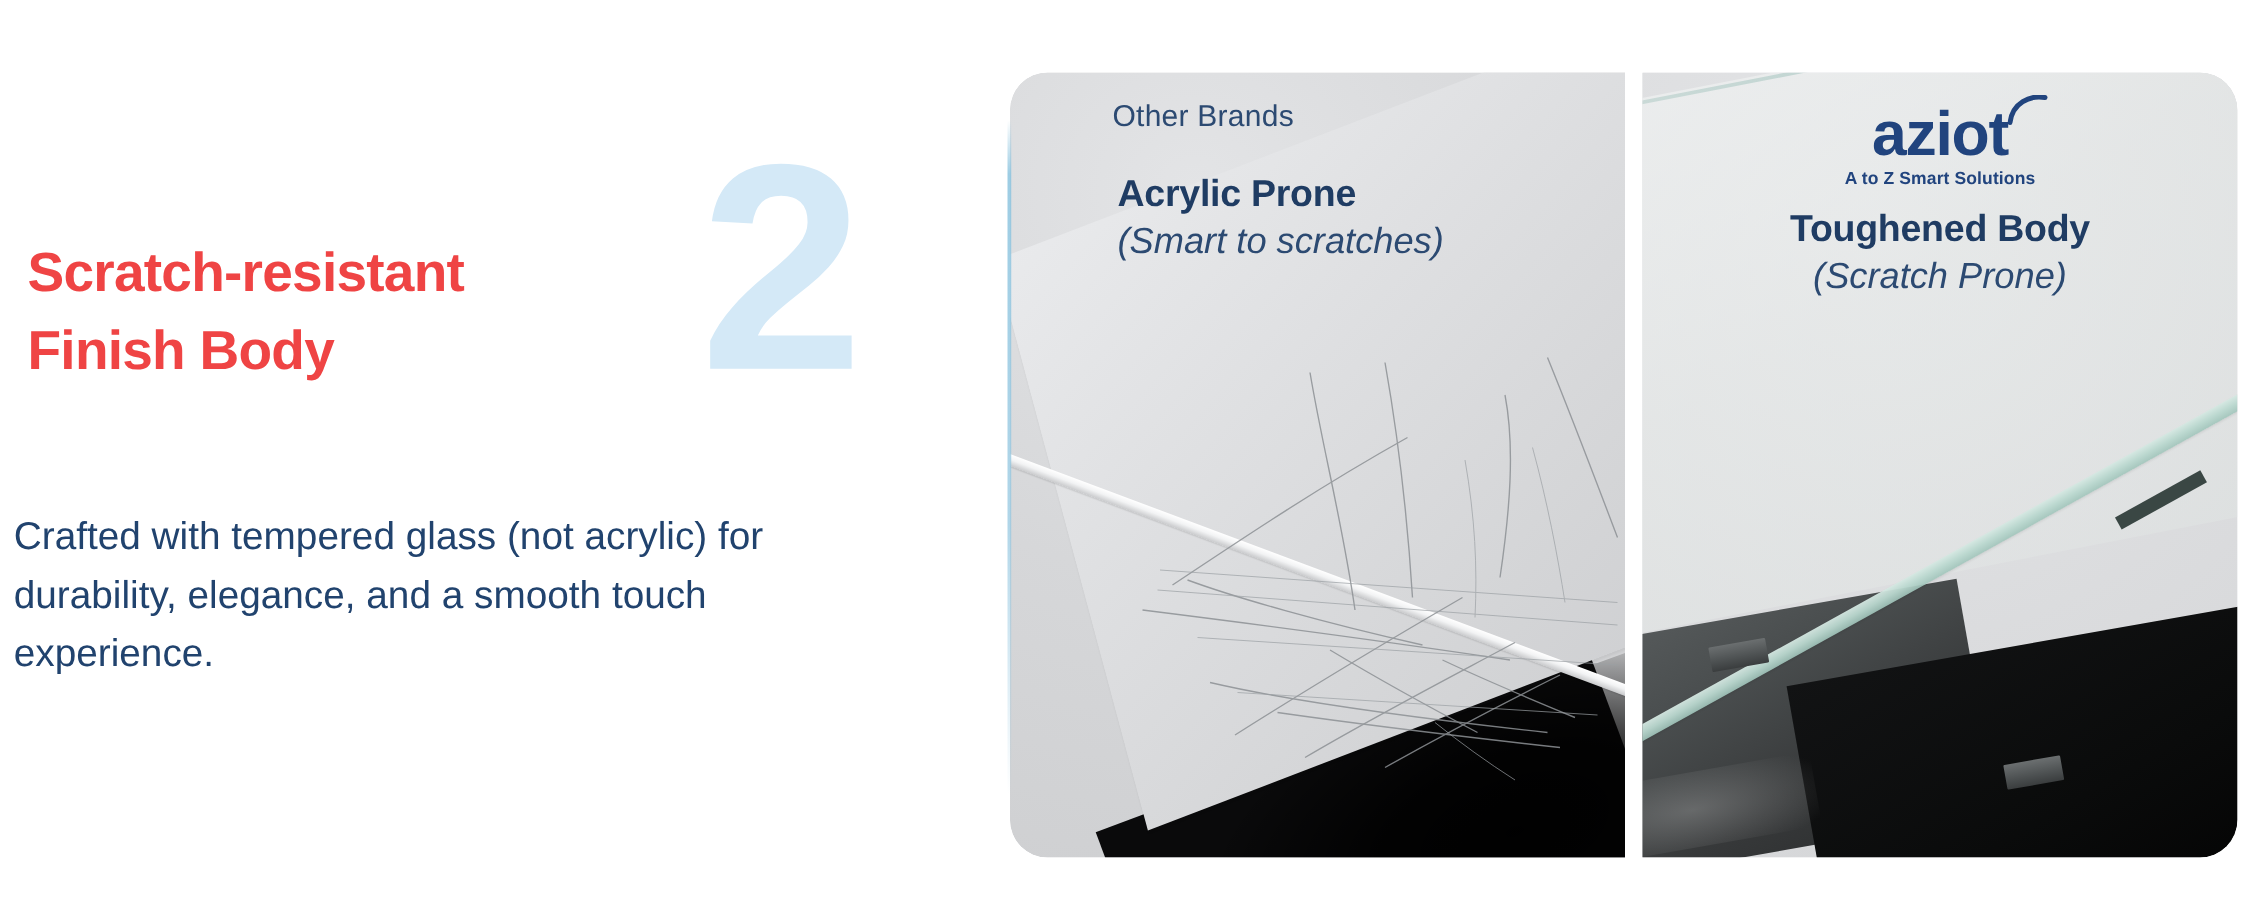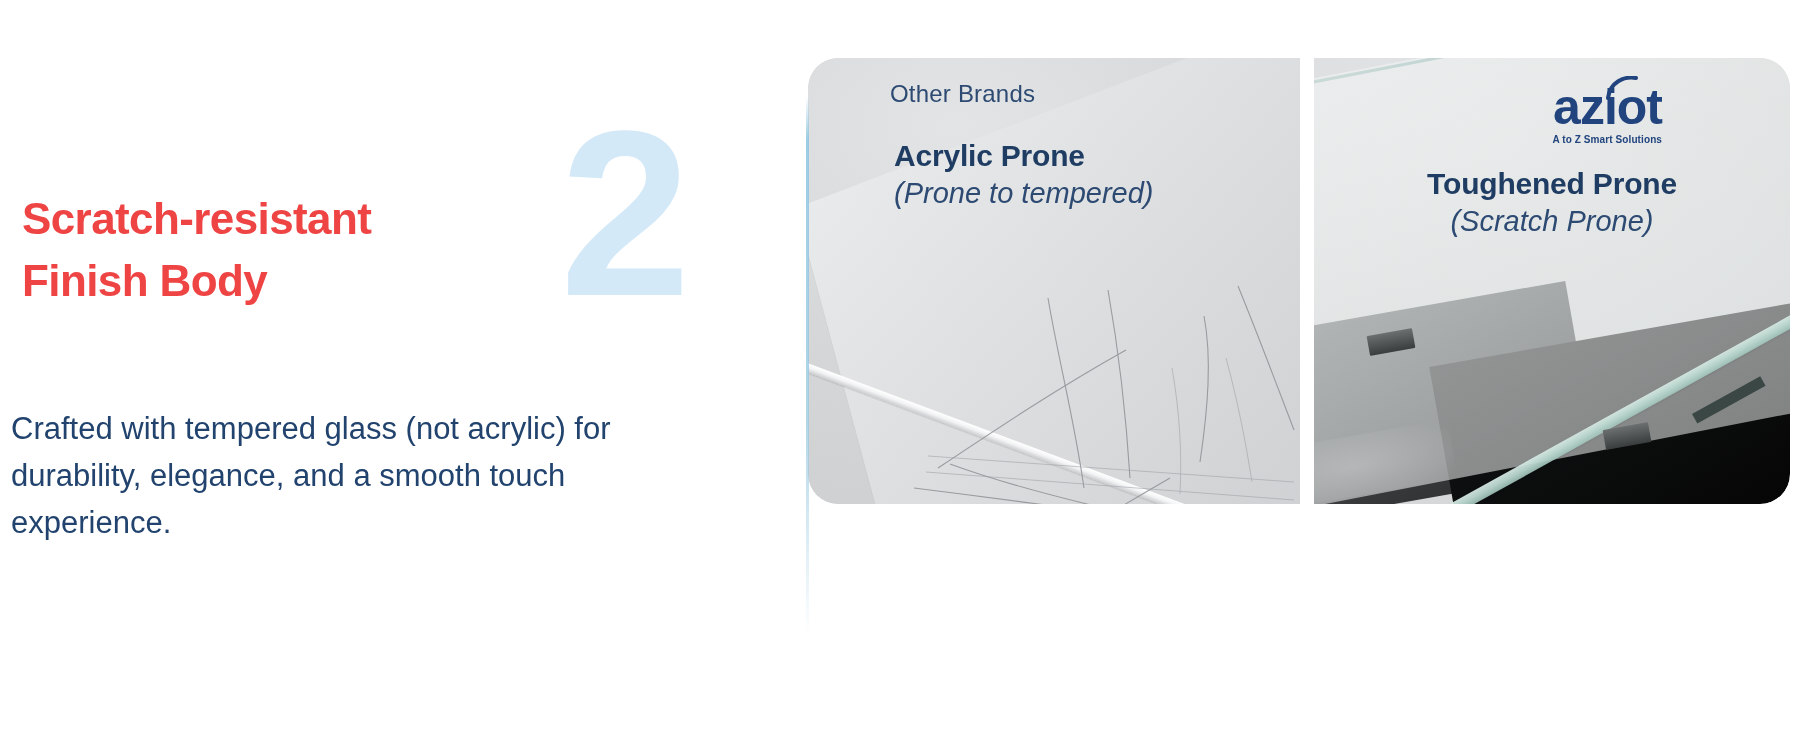--- a/index.html
+++ b/index.html
@@ -61,21 +61,21 @@
     color: #21436e;
     letter-spacing: 0px;
   }
 
   
   .compare-card {
     position: absolute;
     left: 808px;
     top: 58px;
     width: 982px;
-    height: 446px;
+    height: 628px;
     border-radius: 30px;
     overflow: hidden;
     display: flex;
     background: #ffffff;
   }
 
   .accent-edge {
     position: absolute;
     left: 806px;
     top: 96px;
@@ -153,21 +153,21 @@
 
   
   .brand-logo {
     position: absolute;
     top: 24px;
     right: 0;
     left: 0;
     margin: auto;
     width: 220px;
     z-index: 6;
-    text-align: right;
+    text-align: center;
   }
   .brand-wordmark {
     position: relative;
     display: inline-block;
     font-size: 50px;
     font-weight: 700;
     color: #21447e;
     letter-spacing: -1px;
     line-height: 1;
   }
@@ -175,21 +175,21 @@
     position: absolute;
     right: 22px;
     top: -6px;
     width: 34px;
     height: 26px;
     pointer-events: none;
   }
   .brand-tagline {
     display: block;
     margin-top: 2px;
-    font-size: 10px;
+    font-size: 14px;
     font-weight: 700;
     color: #21447e;
     letter-spacing: 0.1px;
   }
 
   
   .acrylic-scene {
     position: absolute;
     inset: 0;
     background:
@@ -394,21 +394,21 @@
           <path d="M418 300 C 430 344, 438 386, 444 424"></path>
           <path d="M340 520 C 360 536, 382 552, 404 566"></path>
         </g>
       </svg>
     </div>
 
     <div class="panel-label-small">Other Brands</div>
 
     <div class="panel-heading">
       <span class="panel-title">Acrylic Prone</span>
-      <span class="panel-sub">(Prone to tempered)</span>
+      <span class="panel-sub">(Smart to scratches)</span>
     </div>
   </div>
 
   <div class="panel-gap"></div>
 
   <div class="panel panel-right">
 
     <div class="glass-scene">
       <div class="panel-base"></div>
       <div class="panel-base-2"></div>
@@ -423,17 +423,17 @@
 
     <div class="brand-logo">
       <span class="brand-wordmark">aziot</span>
       <svg class="brand-swoosh" viewBox="0 0 34 26">
         <path d="M2 22 C 4 6, 18 0, 30 2" fill="none" stroke="#21447e" stroke-width="4" stroke-linecap="round"></path>
       </svg>
       <span class="brand-tagline">A to Z Smart Solutions</span>
     </div>
 
     <div class="panel-heading">
-      <span class="panel-title">Toughened Prone</span>
+      <span class="panel-title">Toughened Body</span>
       <span class="panel-sub">(Scratch Prone)</span>
     </div>
   </div>
 </div>
 
 </body></html>

